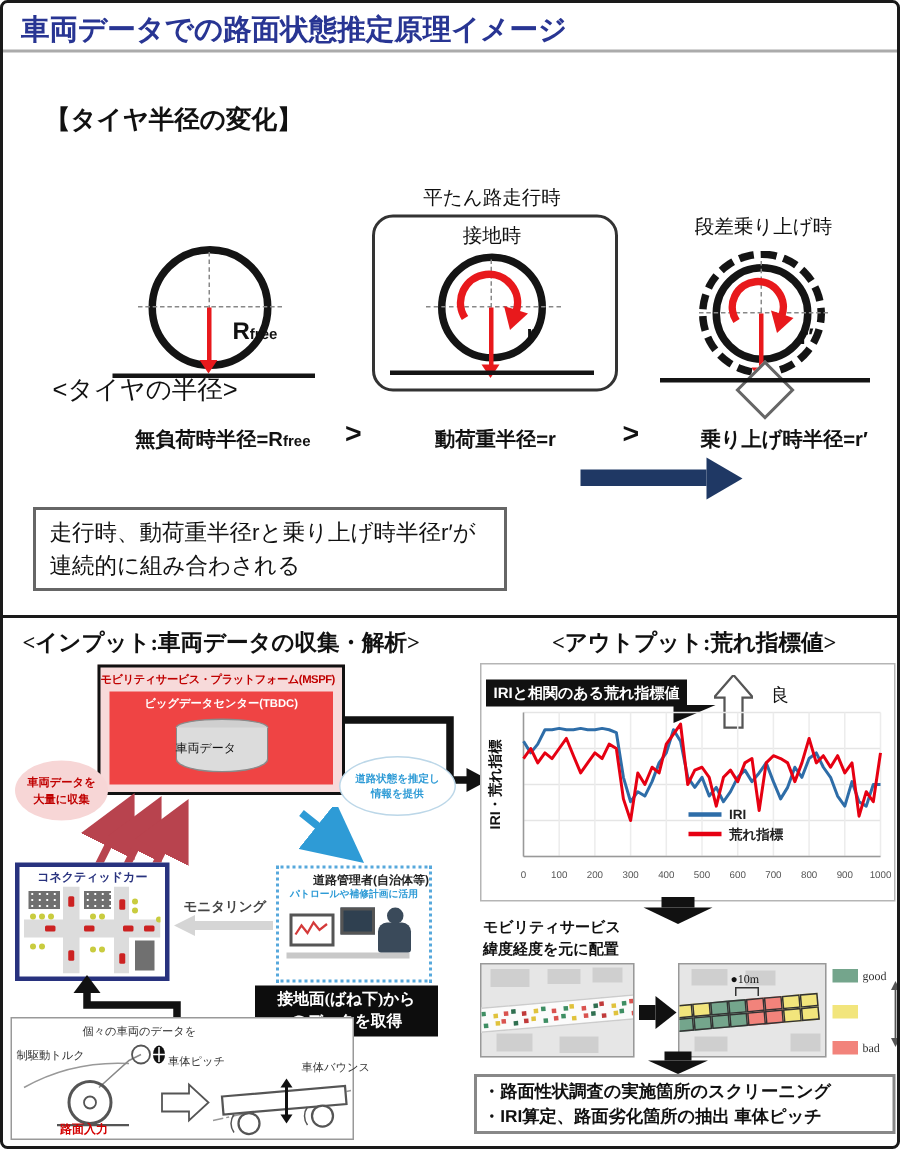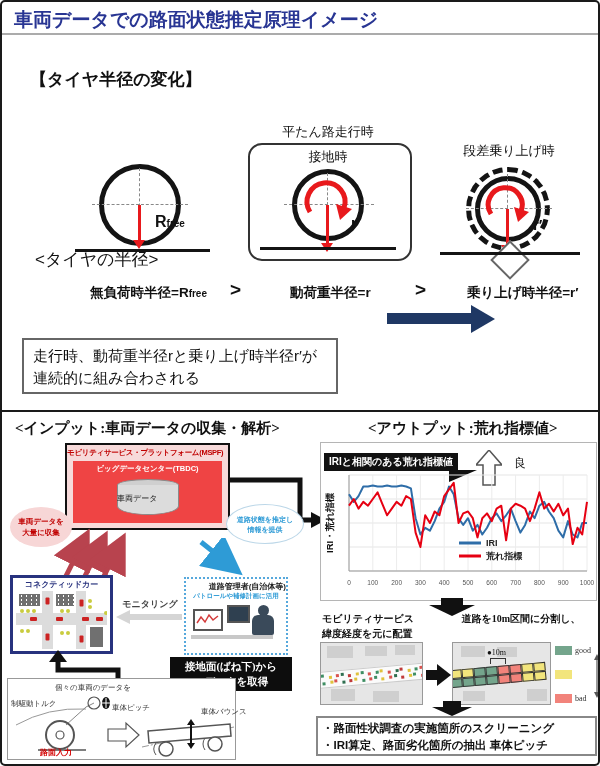--- a/index.html
+++ b/index.html
@@ -344,21 +344,20 @@
   <div class="abs down-arrow" style="left:427px;top:596px;width:46px;height:17px;">
     <div class="bar" style="left:12px;top:0;width:22px;height:7px;"></div>
     <div class="tri" style="left:0;top:7px;border-left:23px solid transparent;border-right:23px solid transparent;border-top:11px solid #111;"></div>
   </div>
 
   <div class="abs caption" style="left:320px;top:610px;width:132px;">
     <div>モビリティサービス</div>
     <div>緯度経度を元に配置</div>
   </div>
   <div class="abs caption" style="left:443px;top:610px;width:152px;text-align:center;">
-    <div>道路を10m区間に分割し、</div>
   </div>
 
   <div class="abs mapbox" style="left:318px;top:640px;width:103px;height:63px;">
     <div class="mb-bld" style="left:6px;top:3px;width:26px;height:12px;"></div>
     <div class="mb-bld" style="left:44px;top:3px;width:22px;height:10px;"></div>
     <div class="mb-bld" style="left:74px;top:2px;width:20px;height:10px;"></div>
     <div class="mb-bld" style="left:10px;top:46px;width:24px;height:12px;"></div>
     <div class="mb-bld" style="left:52px;top:48px;width:26px;height:11px;"></div>
     <div class="road-band">
         <div class="dot" style="left: 4px; top: 2px; background: rgb(62, 142, 99);"></div>

